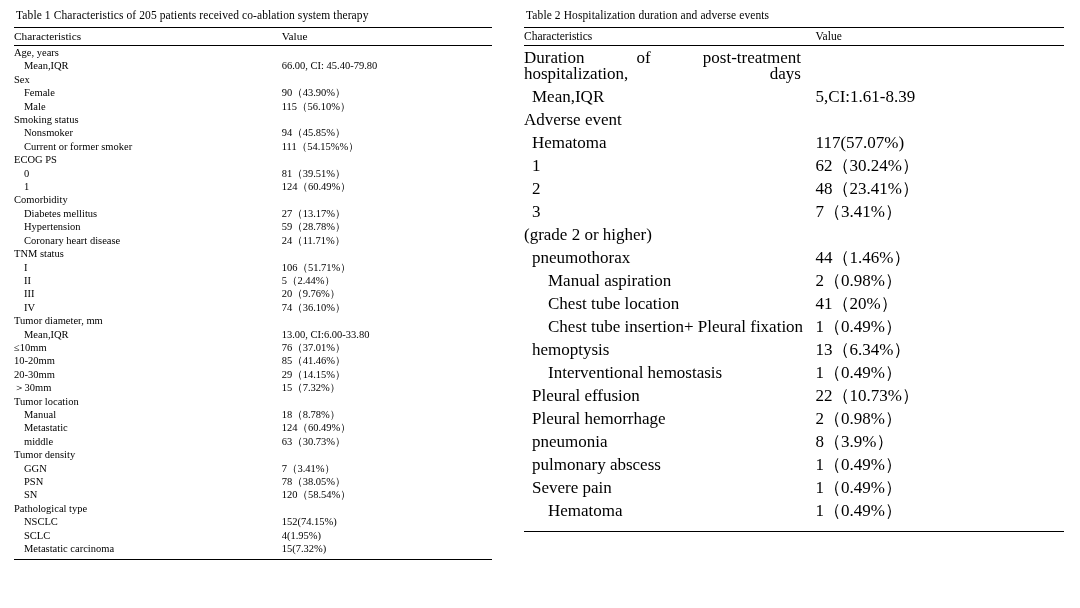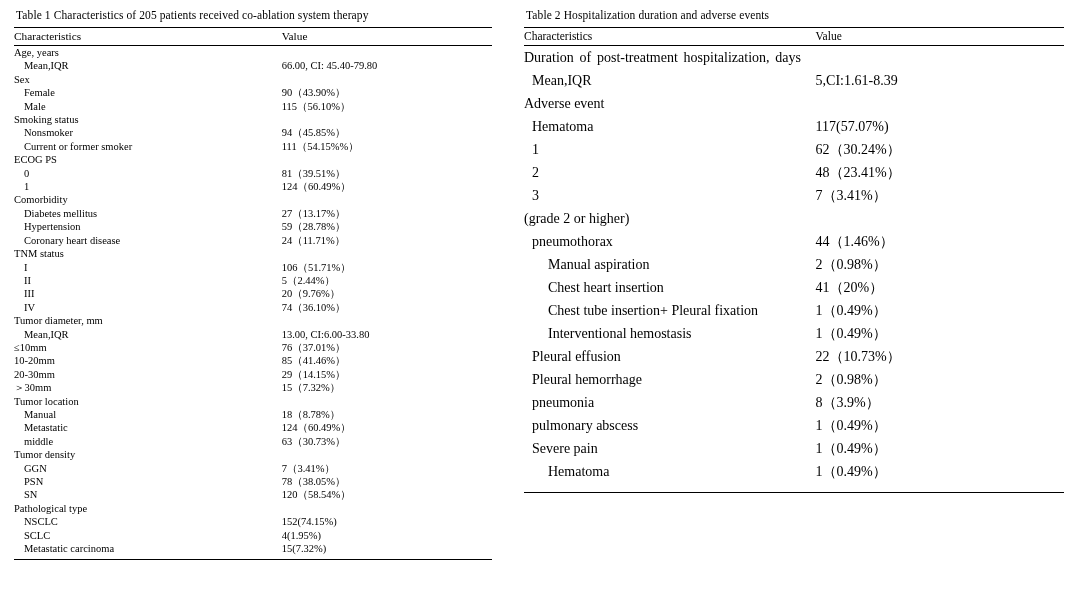--- a/index.html
+++ b/index.html
@@ -68,21 +68,21 @@
   .left tbody td { line-height: 13.4px; }
   .left thead th { font-size: 11.3px; }
   .left tbody tr.last-row td { padding-bottom: 2px; }
   .left tbody tr.last-row { }
   .left .bottom-rule td { border-bottom: 1.3px solid #000; height: 2px; }
 
   
   .right table col.c1 { width: 54%; }
   .right table col.c2 { width: 46%; }
   .right tbody td {
-    font-size: 14px;
+    font-size: 17px;
     line-height: 16px;
     padding: 3.5px 0 3.5px 0;
   }
   .right thead th { font-size: 11.5px; }
   .right .bottom-rule td { border-bottom: 1.3px solid #000; height: 2px; }
 
   .ind0 { padding-left: 0; }
   .ind1 { padding-left: 10px; }
   .ind2 { padding-left: 22px; }
 
@@ -327,26 +327,30 @@
           </tr>
           <tr>
             <td class="ind1">pneumothorax</td>
             <td>44（1.46%）</td>
           </tr>
           <tr>
             <td class="ind2">Manual aspiration</td>
             <td>2（0.98%）</td>
           </tr>
           <tr>
-            <td class="ind2">Chest heart insertion</td>
+            <td class="ind2">Chest tube location</td>
             <td>41（20%）</td>
           </tr>
           <tr>
             <td class="ind2">Chest tube insertion+ Pleural fixation</td>
             <td>1（0.49%）</td>
+          </tr>
+          <tr>
+            <td class="ind1">hemoptysis</td>
+            <td>13（6.34%）</td>
           </tr>
           <tr>
             <td class="ind2">Interventional hemostasis</td>
             <td>1（0.49%）</td>
           </tr>
           <tr>
             <td class="ind1">Pleural effusion</td>
             <td>22（10.73%）</td>
           </tr>
           <tr>

